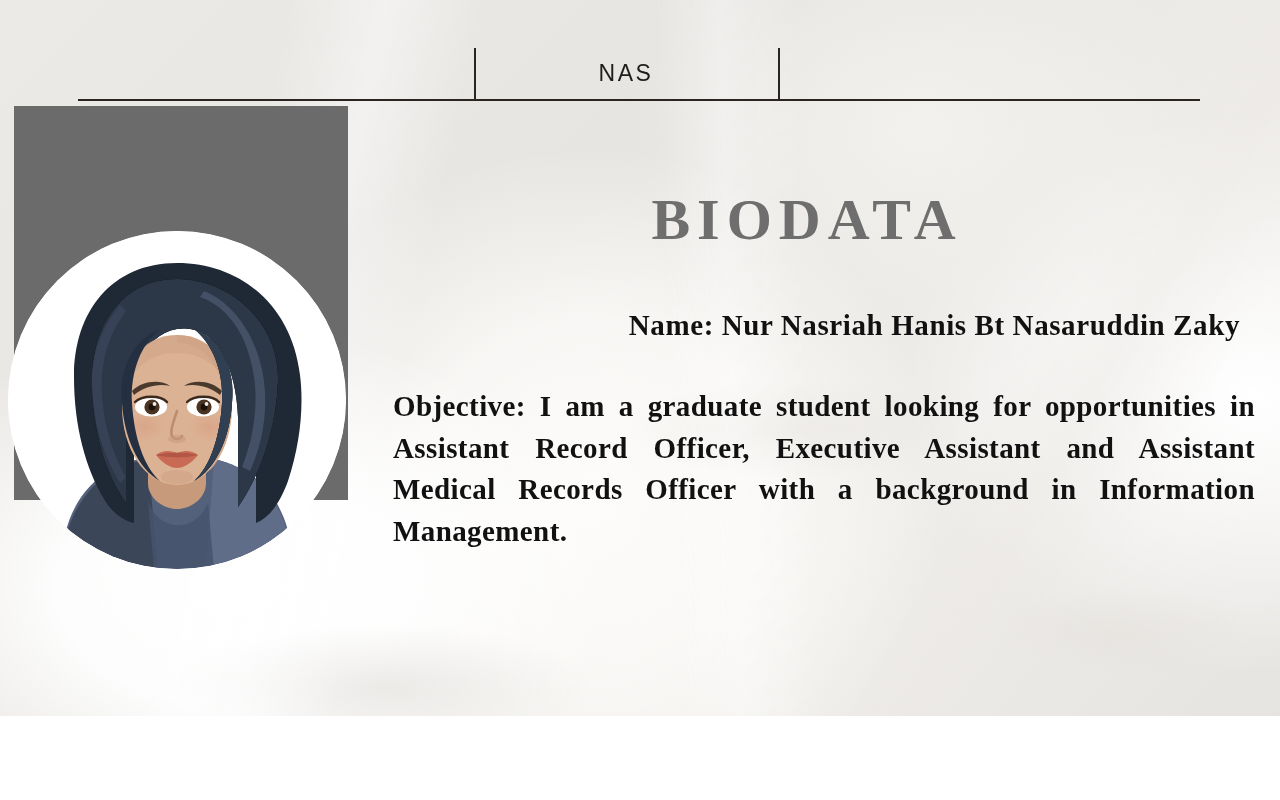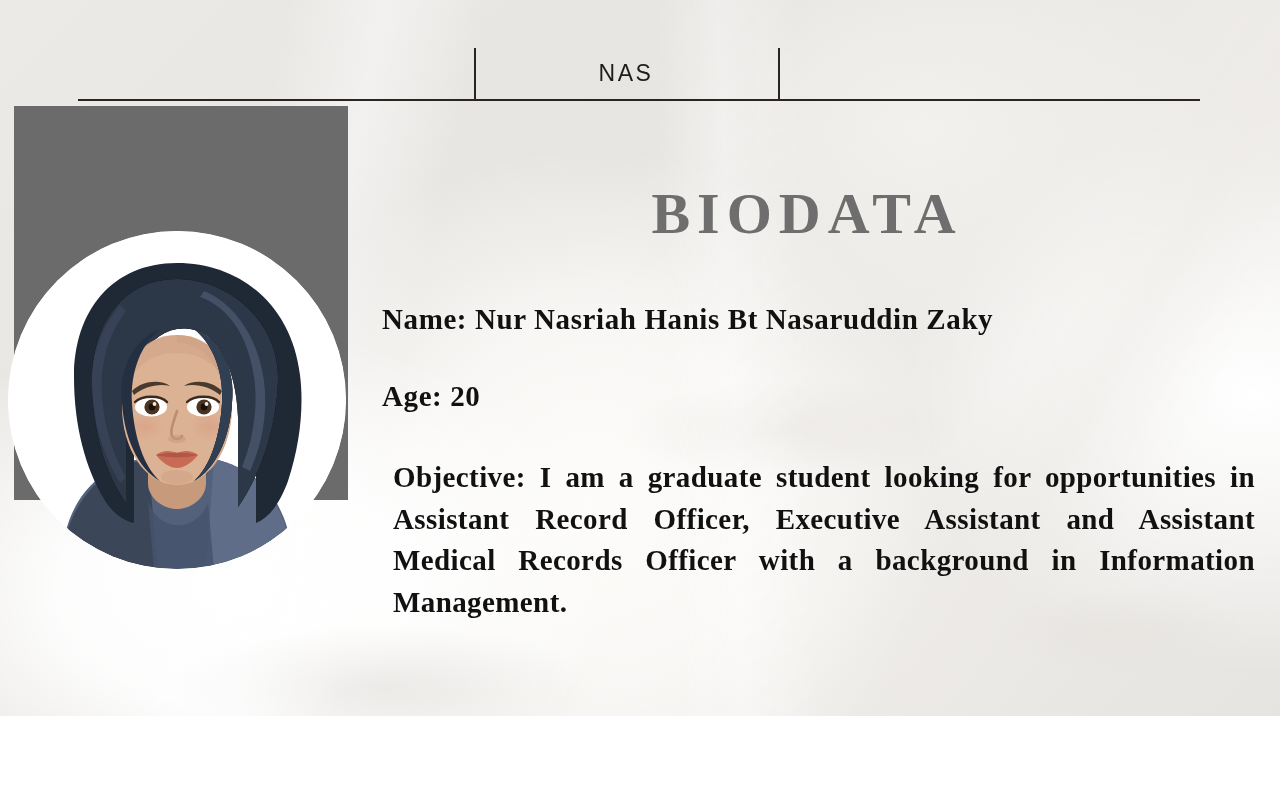--- a/index.html
+++ b/index.html
@@ -112,31 +112,32 @@
     top: 180px;
     width: 858px;
   }
   #page-title {
     font-family: "Liberation Serif", serif;
     font-size: 58px;
     letter-spacing: 7px;
     color: #6e6e6e;
     text-align: center;
     line-height: 1.05;
-    margin: 4px 0 58px 0;
+    margin: 10px 0 58px 0;
     padding-right: 8px;
   }
   .field-line {
     font-family: "Liberation Serif", serif;
     font-weight: bold;
     font-size: 29px;
     color: #111111;
     letter-spacing: .6px;
     margin: 0 0 44px 0;
     white-space: nowrap;
+    text-align: right;
   }
   #objective-block {
     font-family: "Liberation Serif", serif;
     font-weight: bold;
     font-size: 29px;
     line-height: 1.44;
     color: #111111;
     text-align: justify;
     text-align-last: left;
     letter-spacing: .4px;
@@ -268,18 +269,17 @@
         <path d="M224 172 C228 138 212 108 186 98 C204 112 216 140 214 172 C212 206 202 236 186 250 C208 238 222 206 224 172 Z" fill="#33405493"></path>
         <path d="M224 172 C228 138 212 108 186 98 C204 112 216 140 214 172 C212 206 202 236 186 250 C208 238 222 206 224 172 Z" fill="#334054" opacity="0.95"></path>
       </g>
     </svg>
   </div>
 
   <div id="content">
     <h1 id="page-title">BIODATA</h1>
 
     <p class="field-line">Name: Nur Nasriah Hanis Bt Nasaruddin Zaky</p>
-    <p class="field-line">Age: 20</p>
 
     <p id="objective-block">Objective: I am a graduate student looking for opportunities in Assistant Record Officer, Executive Assistant and Assistant Medical Records Officer with a background in Information Management.</p>
   </div>
 
 </div>
 
 </body></html>

